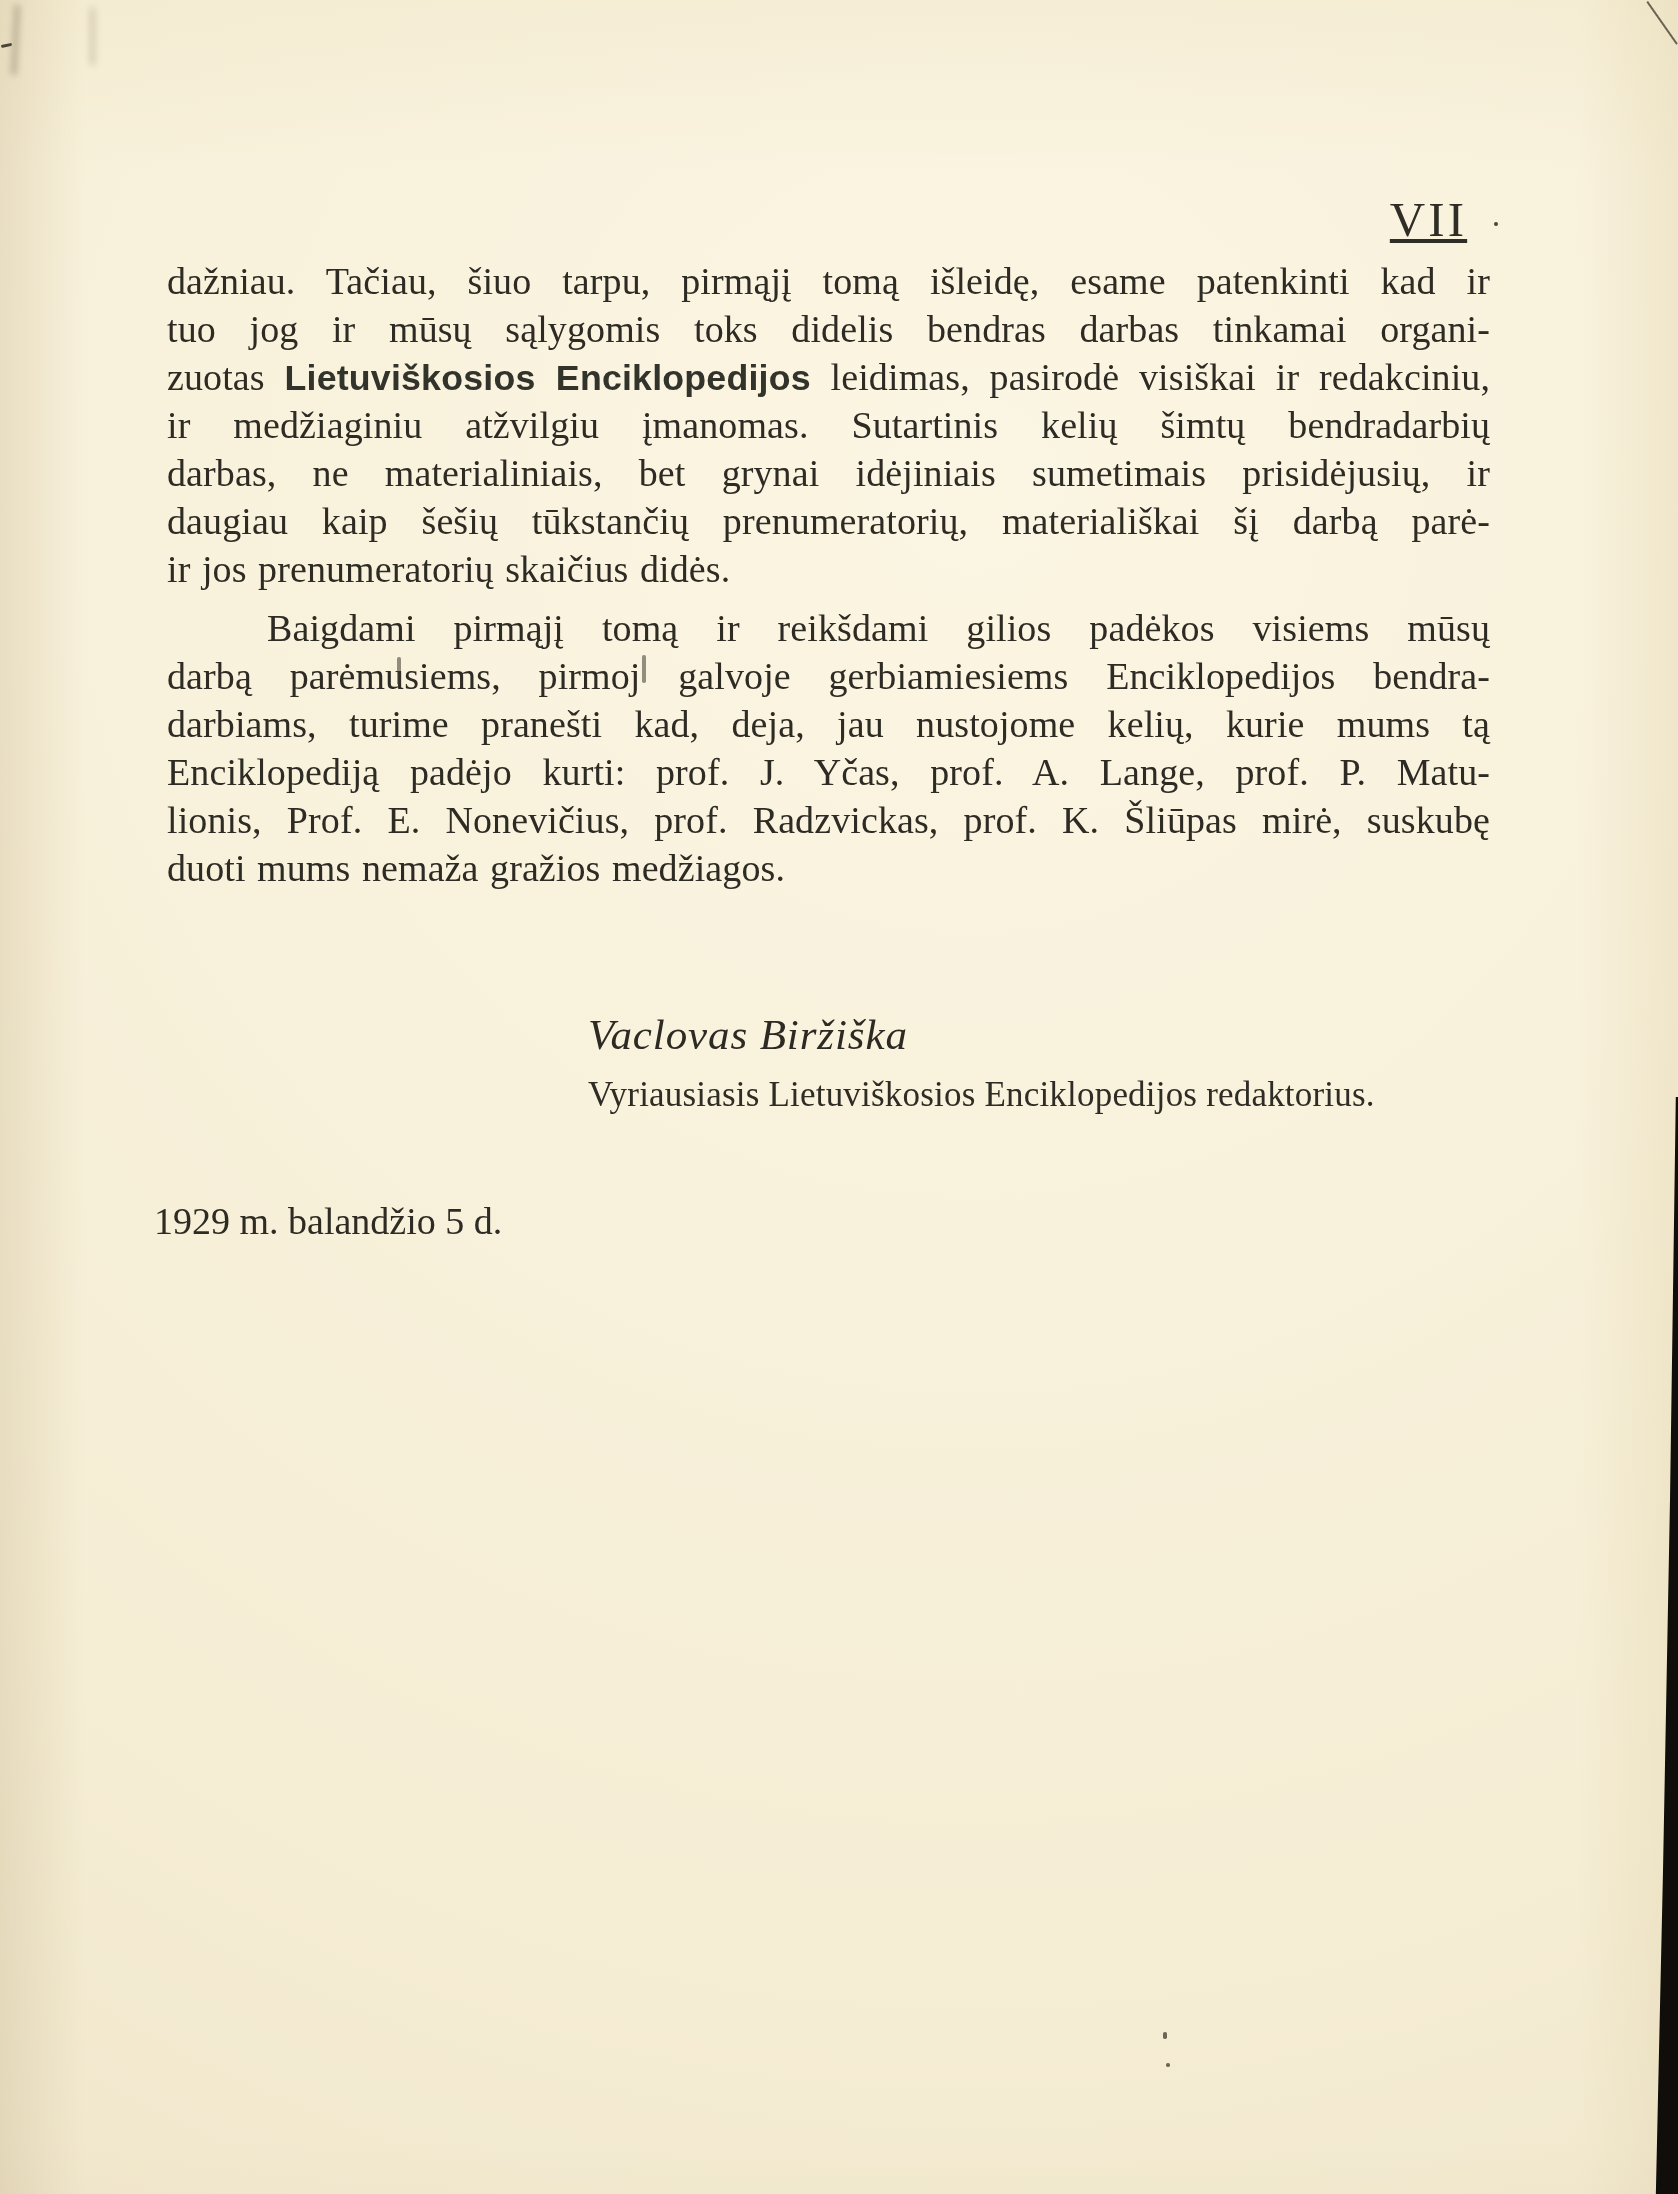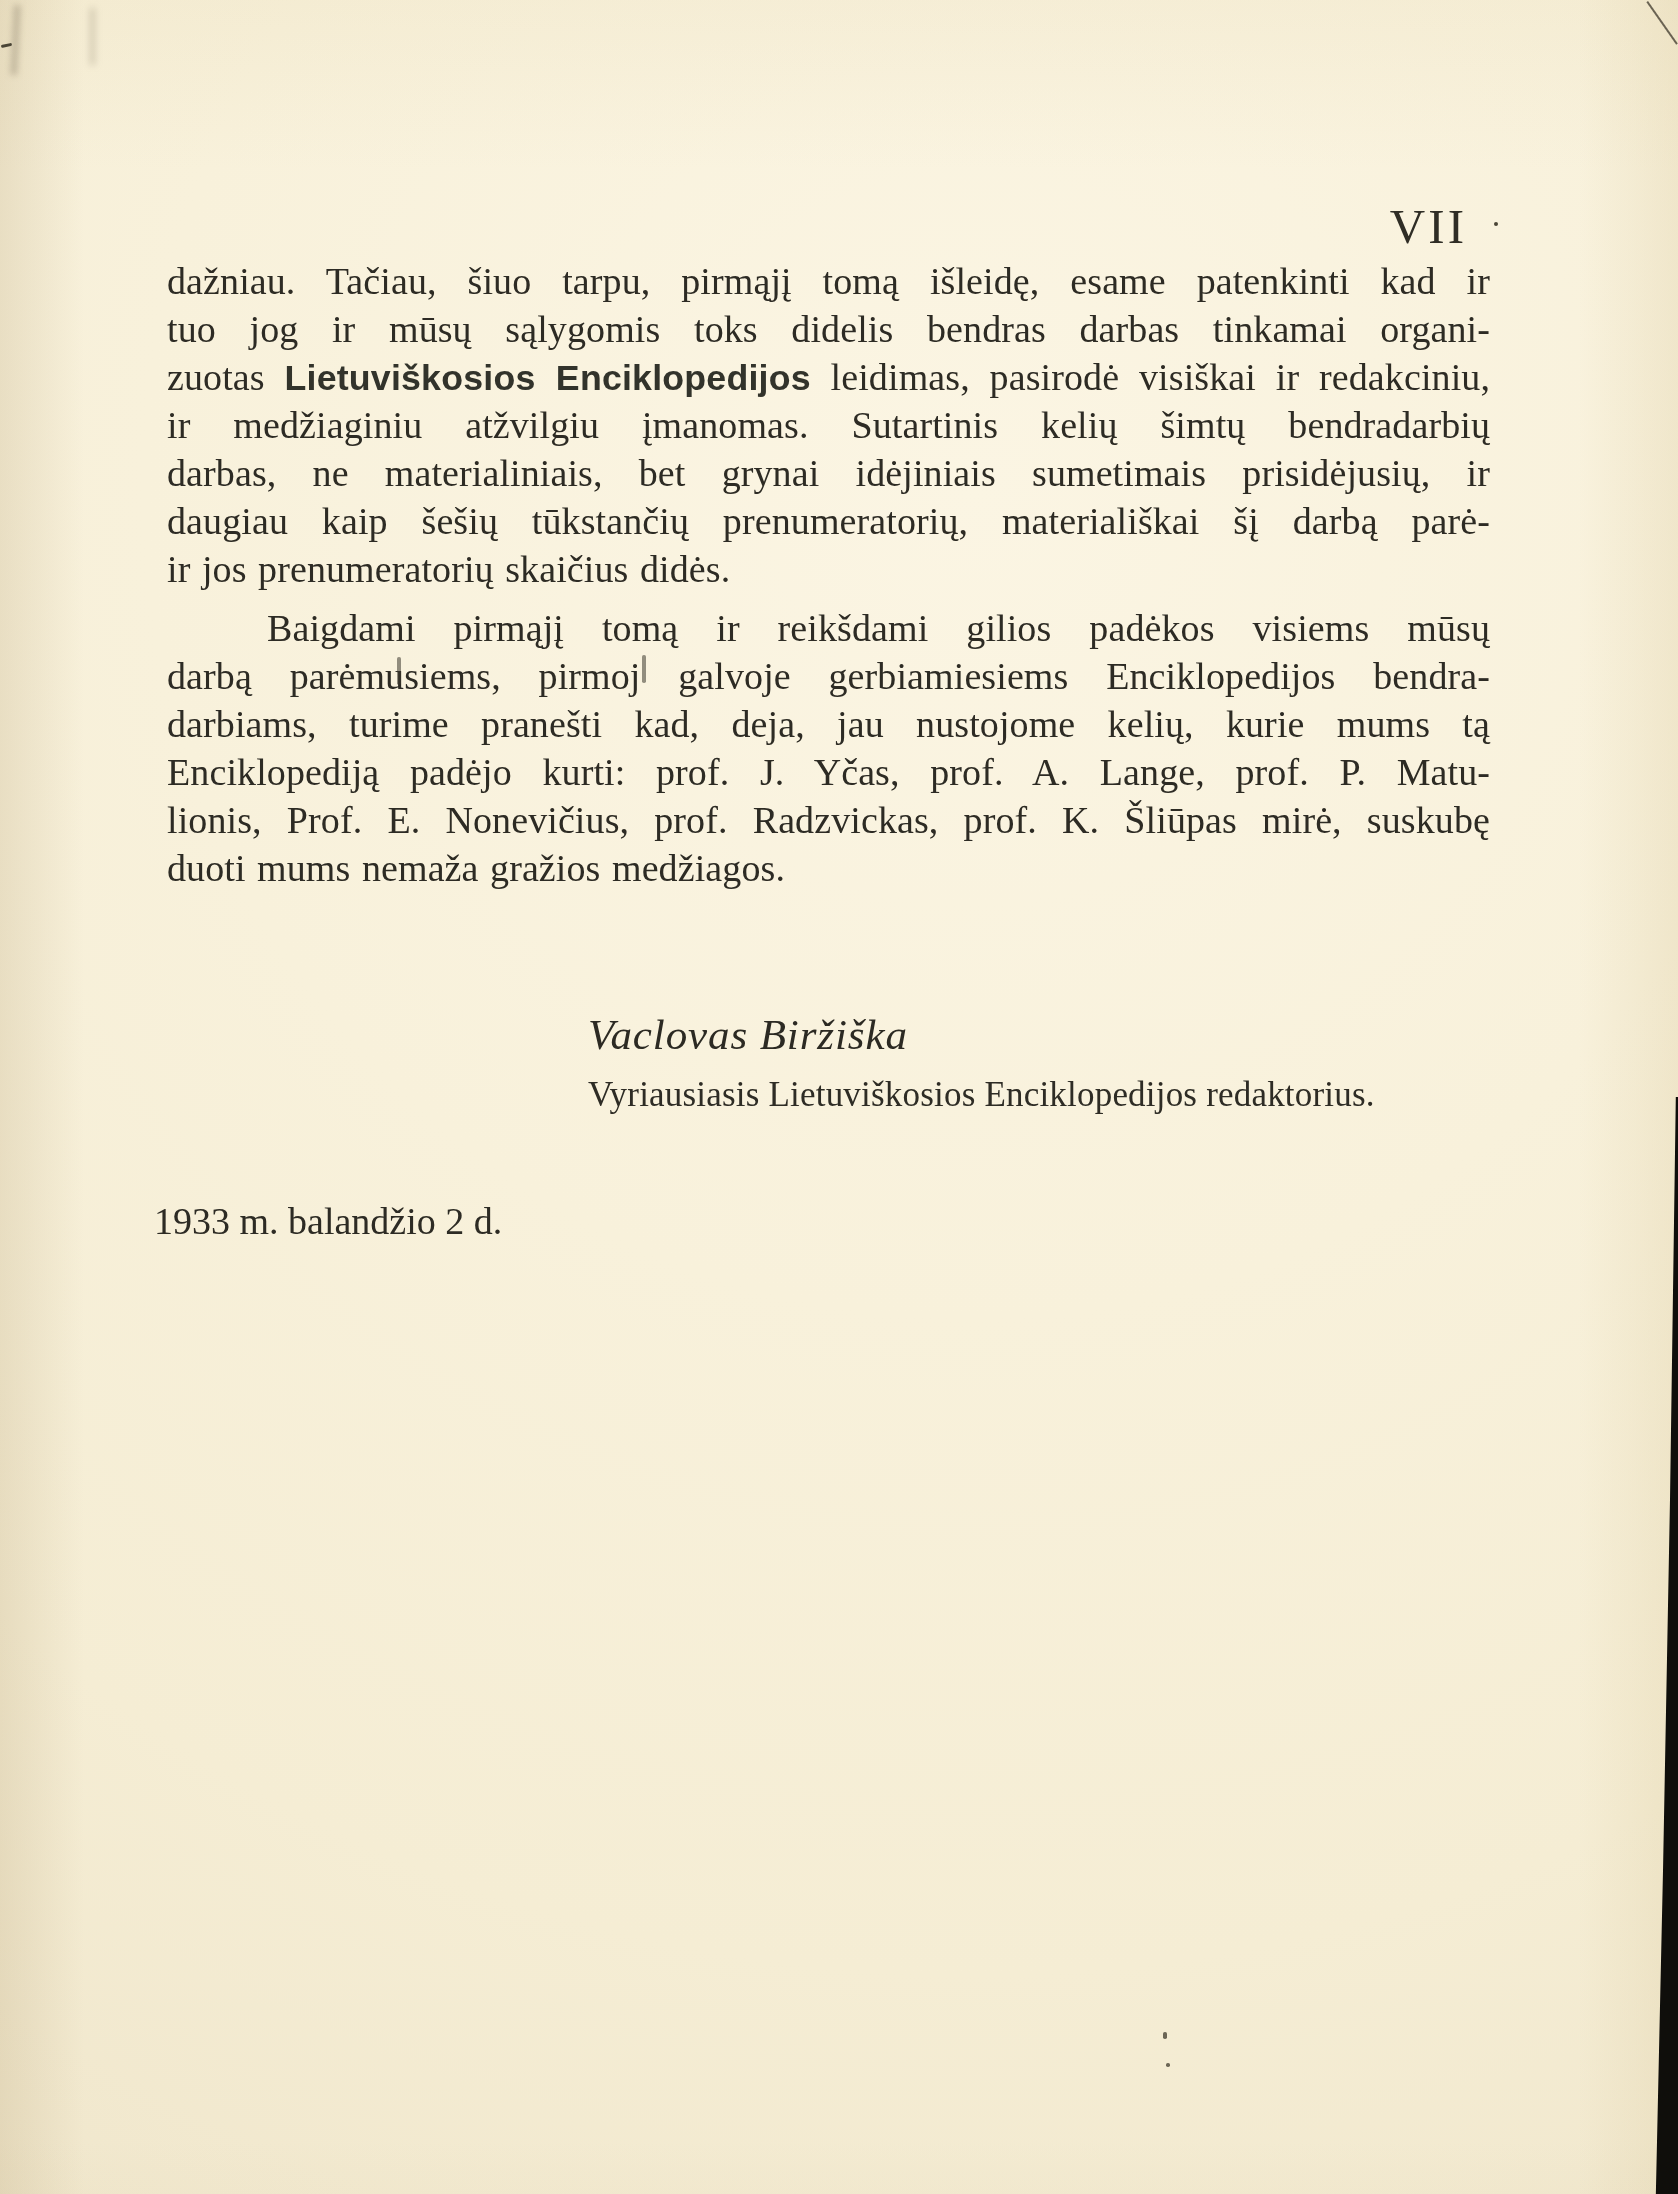--- a/index.html
+++ b/index.html
@@ -13,25 +13,26 @@
       linear-gradient(270deg, rgba(214,196,150,0.25) 0%, rgba(214,196,150,0.0) 6%),
       linear-gradient(180deg, rgba(222,206,160,0.14) 0%, rgba(222,206,160,0.0) 7%, rgba(210,192,146,0.0) 88%, rgba(198,180,134,0.18) 100%),
       radial-gradient(ellipse 130% 90% at 58% 20%, #fbf5e3 0%, #f8f1db 38%, #f5edd4 68%, #eee4c9 100%);
     font-family: "Liberation Serif", serif;
     color: #2d2b24;
   }
 
   
   .page-number {
     position: absolute;
-    top: 196px; left: 1378px; width: 101px;
+    top: 189px; left: 1378px; width: 101px;
     font-size: 49px; line-height: 61px;
     letter-spacing: 3.1px;
     text-align: center;
     color: #2f2d25;
+    text-decoration: underline;
   }
   .text-block {
     position: absolute;
     left: 151px; top: 258px; width: 1323px; margin-left: 16px;
   }
   .para { margin: 0; }
   .para + .para { margin-top: 11.4px; }
   .line {
     font-size: 38px;
     line-height: 47px;
@@ -142,21 +143,21 @@
       <div class="line lline"><span>duoti mums nemaža gražios medžiagos.</span><span class="b"></span><span></span></div>
     </div>
 
   </div>
 
   <div class="signature">
     <div class="sig-name">Vaclovas Biržiška</div>
     <div class="sig-title">Vyriausiasis Lietuviškosios Enciklopedijos redaktorius.</div>
   </div>
 
-  <div class="date-line">1933 m. balandžio 2 d.</div>
+  <div class="date-line">1929 m. balandžio 5 d.</div>
 
   <div class="smudge-a"></div>
   <div class="smudge-b"></div>
   <div class="tr-crease"></div>
   <div class="artifact artifact-1"></div>
   <div class="artifact artifact-2"></div>
   <div class="speck speck-1"></div>
   <div class="speck speck-2"></div>
   <div class="speck speck-3"></div>
   <div class="speck speck-4"></div>

